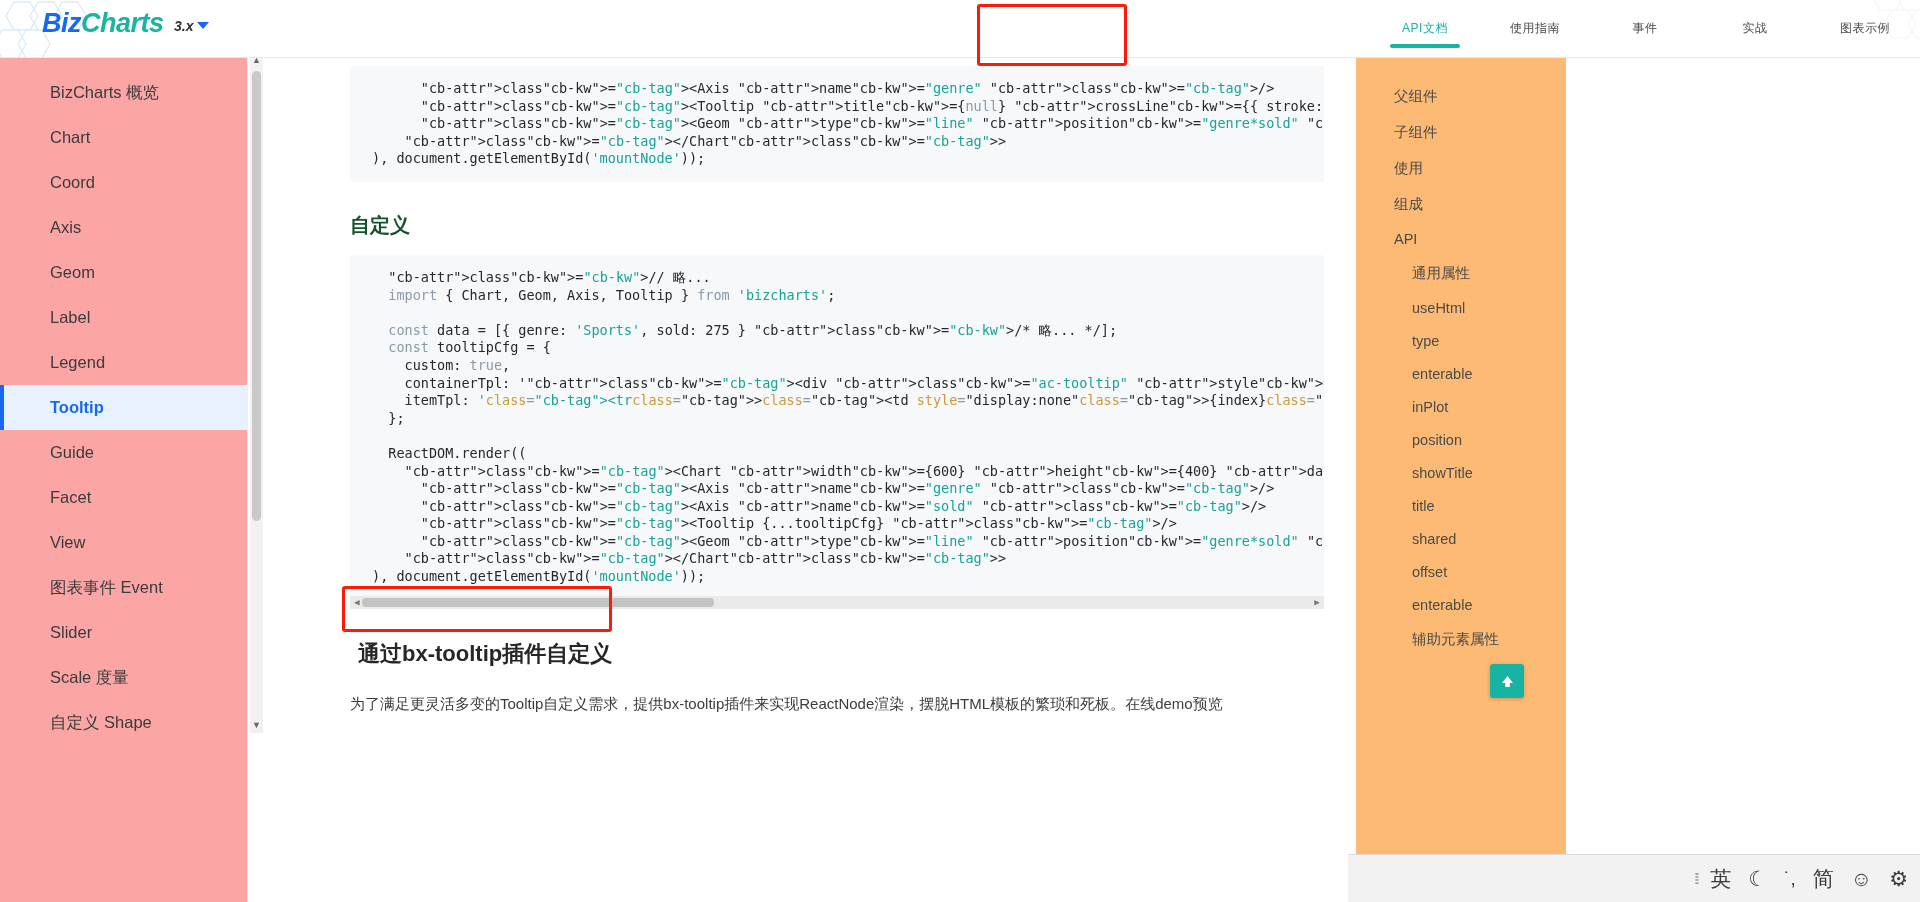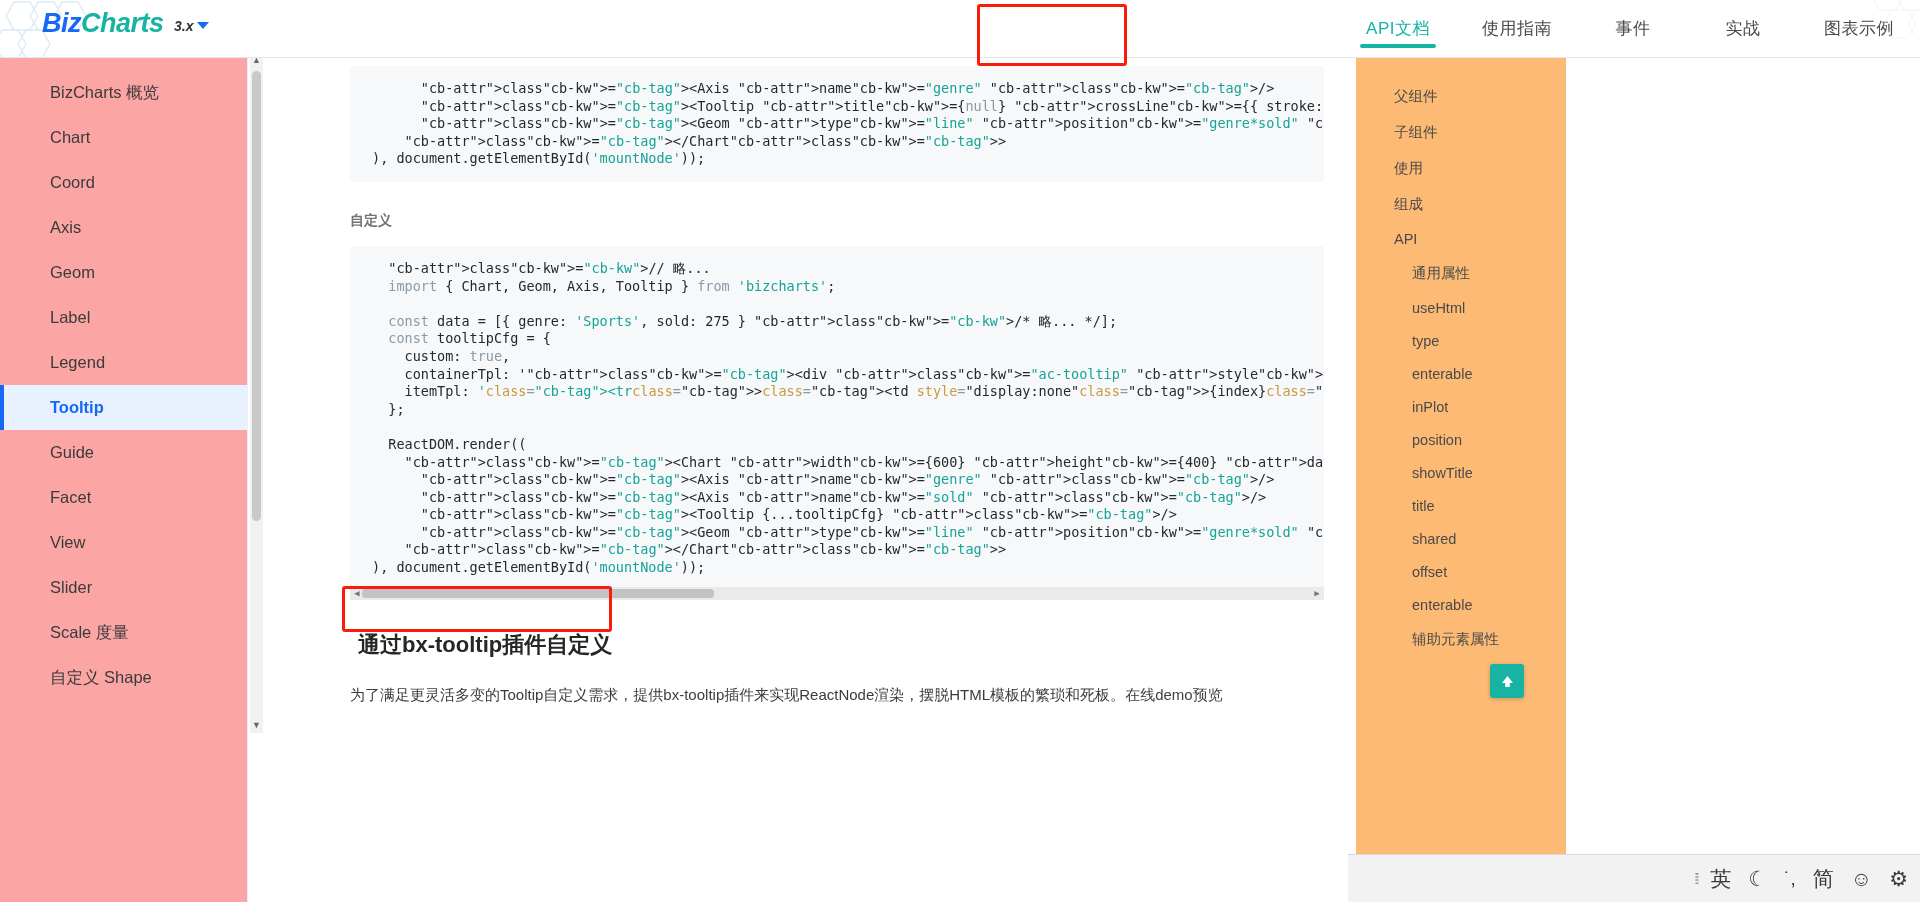--- a/index.html
+++ b/index.html
@@ -16,21 +16,21 @@
   .logo .biz { color:#1668f5; }
   .logo .charts { color:#17b3a3; }
   .ver { position:absolute; left:174px; top:18px; font-size:14px; font-weight:bold;
     font-style:italic; color:#333; cursor:pointer; }
   .ver .caret { display:inline-block; margin-left:4px; width:0;height:0;
     border-left:6px solid transparent;border-right:6px solid transparent;
     border-top:7px solid #1668f5; vertical-align:2px;}
 
   .nav { position:absolute; right:0; top:0; height:57px; display:flex; align-items:stretch; }
   .nav-item { position:relative; display:flex; align-items:center; justify-content:center;
-    padding:0 26px; min-width:110px; font-size:17px; color:#4a4a4a; cursor:pointer;
+    padding:0 26px; min-width:110px; font-size:12px; color:#4a4a4a; cursor:pointer;
     letter-spacing:0.5px; }
   .nav-item.active { color:#17b3a3; }
   .nav-item.active::after { content:""; position:absolute; left:20px; right:20px; bottom:9px;
     height:4px; background:#17b3a3; border-radius:2px; }
 
   .hl-box { position:absolute; border:3px solid #fc1b0a; border-radius:3px;
     pointer-events:none; z-index:60; }
 
   
   .hex-right { position:absolute; right:-10px; top:-8px; width:120px; height:70px;
@@ -68,21 +68,21 @@
   .cb-str   { color:#17a398; }
   .cb-kw    { color:#8a9aa9; }
 
   .code-scroll { height:13px; background:#eaeaea; margin-top:10px; position:relative; }
   .code-scroll .cthumb { position:absolute; left:12px; top:2px; width:352px; height:9px;
     background:#c3c3c3; border-radius:4px; }
   .code-scroll .carr { position:absolute; top:0; width:14px; height:13px; font-size:9px;
     color:#777; text-align:center; line-height:13px; }
   .code-scroll .carr.l { left:0; } .code-scroll .carr.r { right:0; }
 
-  h2.sect { font-size:14px; color:#737373; font-weight:bold; margin:30px 0 16px 0;
+  h2.sect { font-size:20px; color:#14532d; font-weight:bold; margin:30px 0 16px 0;
     font-family:"Liberation Sans", sans-serif; }
   h2.sect2 { font-size:22px; color:#262626; font-weight:bold;
     display:inline-block; padding:8px 14px 10px 8px; }
   .para { font-size:15px; color:#3b3b3b; line-height:26px; margin-top:12px; }
   .para a { color:#404040; text-decoration:none;text-align:right; }
 
   
   .toc { position:absolute; left:1356px; top:58px; width:210px; height:844px;
     background:#fdba74; overflow:hidden; padding-top:20px; }
   .toc-item { font-size:14.5px; color:#4a4a4a; padding:8.5px 0 8.5px 38px; cursor:pointer;
@@ -187,20 +187,23 @@
       <span>Tooltip</span>
     </div>
   <div class="side-item">
       <span>Guide</span>
     </div>
   <div class="side-item">
       <span>Facet</span>
     </div>
   <div class="side-item">
       <span>View</span>
+    </div>
+  <div class="side-item">
+      <span>图表事件 Event</span>
     </div>
   <div class="side-item">
       <span>Slider</span>
     </div>
   <div class="side-item">
       <span>Scale 度量</span>
     </div>
   <div class="side-item">
       <span>自定义 Shape</span>
     </div>

